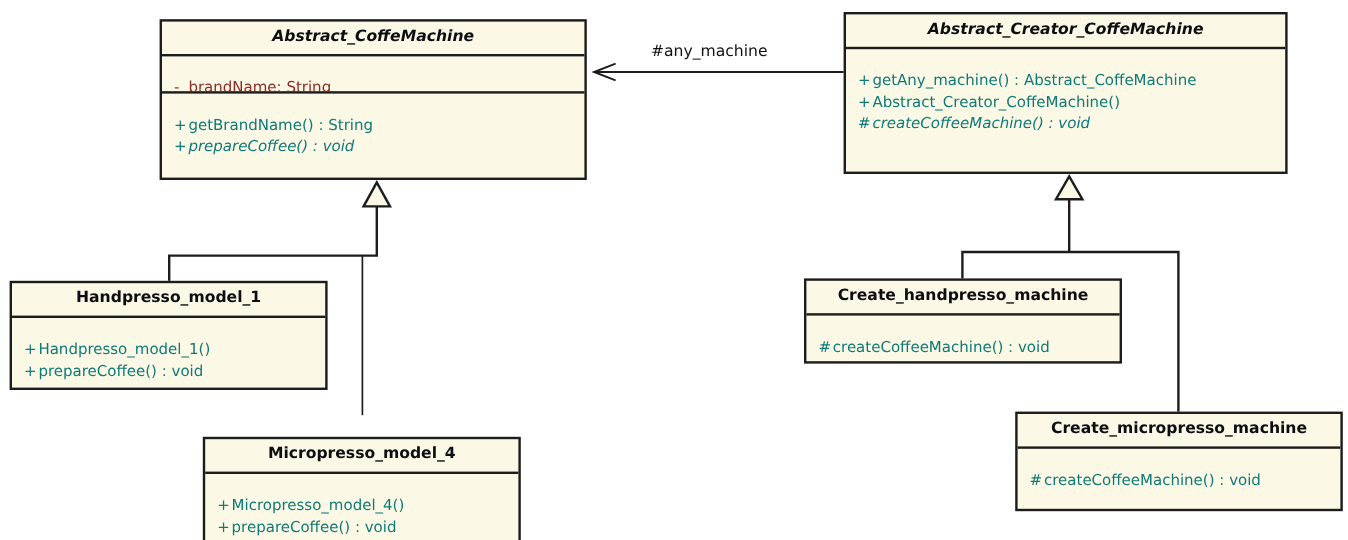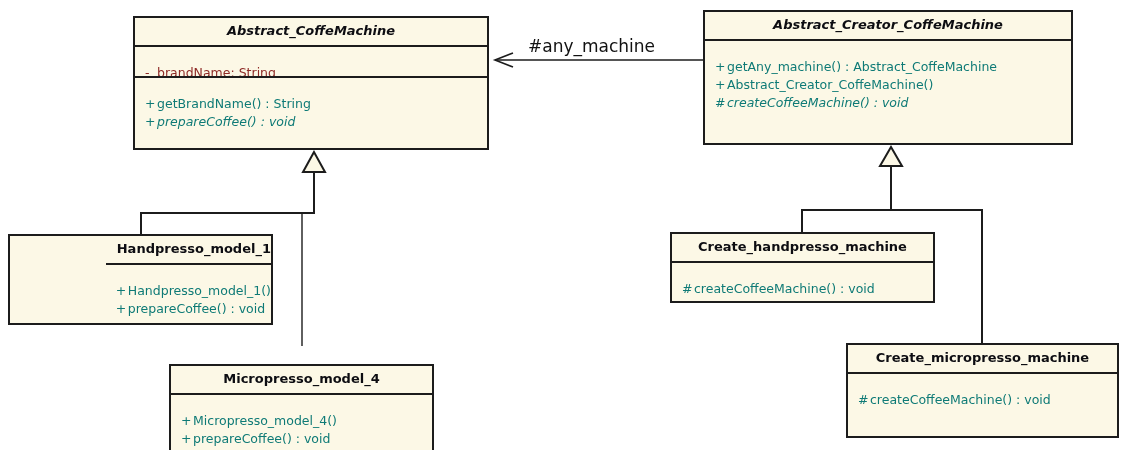--- a/index.html
+++ b/index.html
@@ -50,21 +50,21 @@
   .member { line-height: 18px; font-size: 12.5px; white-space: nowrap; }
   .member .vis { display: inline-block; width: 22px; padding-left: 10px; }
   .member.attr { color: var(--attribute-text, #8e2a26); }
   .member.meth { color: var(--method-text, #0e7a76); }
   .member.italic .mtext { font-style: italic; }
   .assoc-label {
     position: absolute;
     z-index: 2;
     left: 528px; top: 36px; width: 126px;
     text-align: center;
-    font-size: 17px;
+    font-size: 13px;
     color: var(--label-text, #111111);
     white-space: nowrap;
   }
 </style>
 </head>
 <body>
 
 <div class="canvas">
 
   <svg class="edges" width="1123" height="450" viewBox="0 0 1123 450">
@@ -108,21 +108,21 @@
       </div>
       <div class="member meth">
         <span class="vis">+</span><span class="mtext">Abstract_Creator_CoffeMachine()</span>
       </div>
       <div class="member meth italic">
         <span class="vis">#</span><span class="mtext">createCoffeeMachine() : void</span>
       </div>
     </div>
   </div>
 
-  <div class="uml-class" style="left:8px; top:234px; width:265px; height:91px;align-items:flex-end;">
+  <div class="uml-class" style="left:8px; top:234px; width:265px; height:91px;">
     <div class="uml-title">Handpresso_model_1</div>
     <div class="compartment grow">
       <div class="member meth">
         <span class="vis">+</span><span class="mtext">Handpresso_model_1()</span>
       </div>
       <div class="member meth">
         <span class="vis">+</span><span class="mtext">prepareCoffee() : void</span>
       </div>
     </div>
   </div>
@@ -141,21 +141,21 @@
 
   <div class="uml-class" style="left:670px; top:232px; width:265px; height:71px;">
     <div class="uml-title">Create_handpresso_machine</div>
     <div class="compartment grow">
       <div class="member meth">
         <span class="vis">#</span><span class="mtext">createCoffeeMachine() : void</span>
       </div>
     </div>
   </div>
 
-  <div class="uml-class" style="left:846px; top:343px; width:273px; height:95px;">
+  <div class="uml-class" style="left:846px; top:343px; width:273px; height:83px;">
     <div class="uml-title">Create_micropresso_machine</div>
     <div class="compartment grow">
       <div class="member meth">
         <span class="vis">#</span><span class="mtext">createCoffeeMachine() : void</span>
       </div>
     </div>
   </div>
 
 </div>
 

